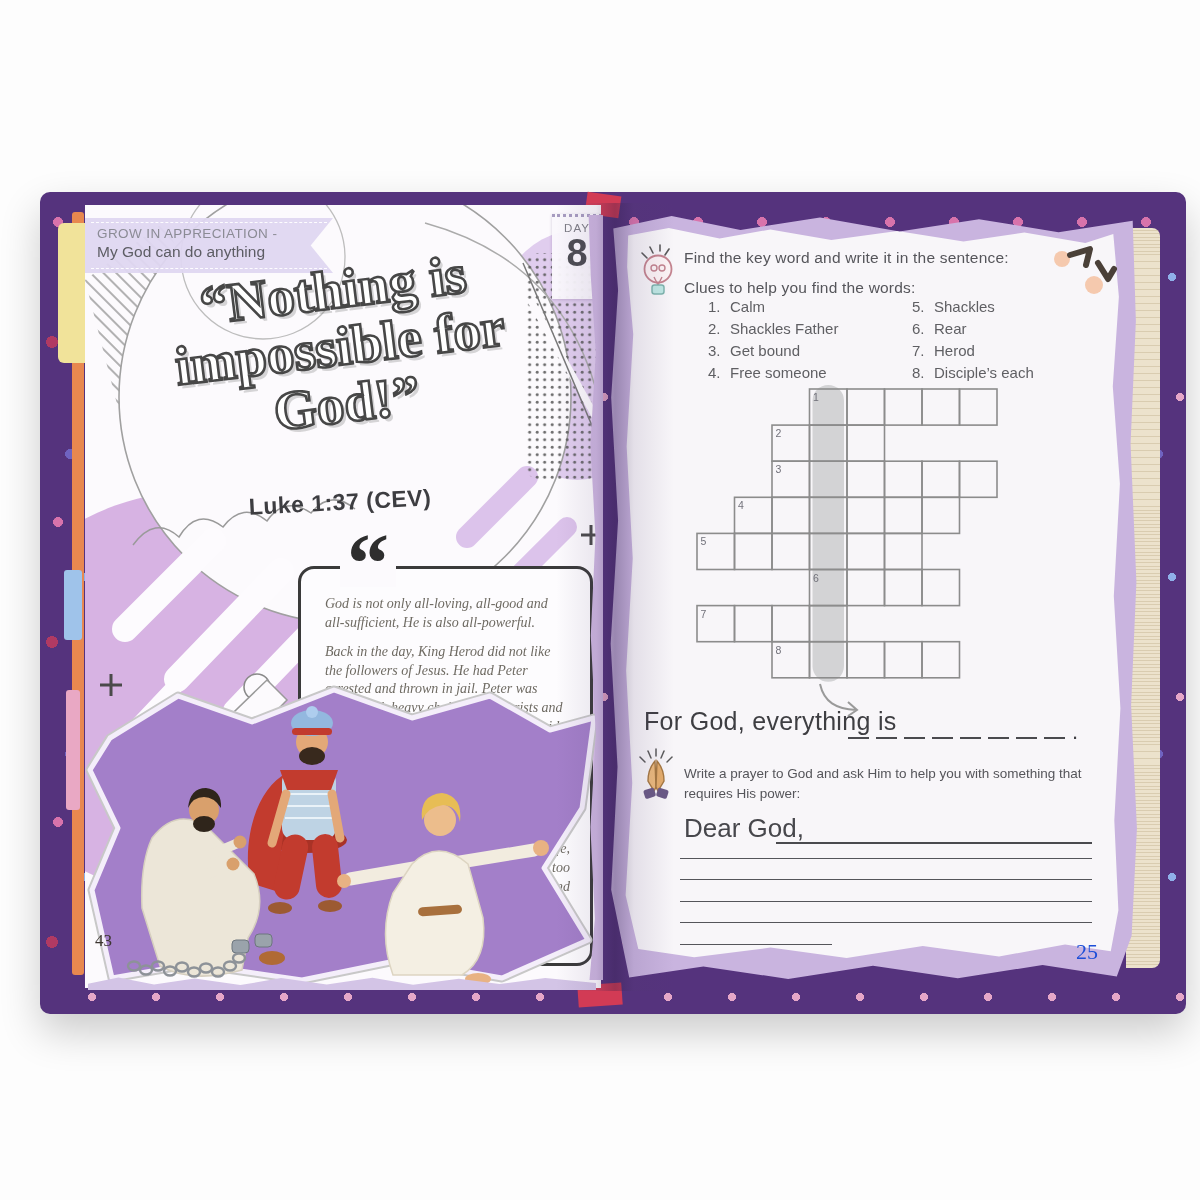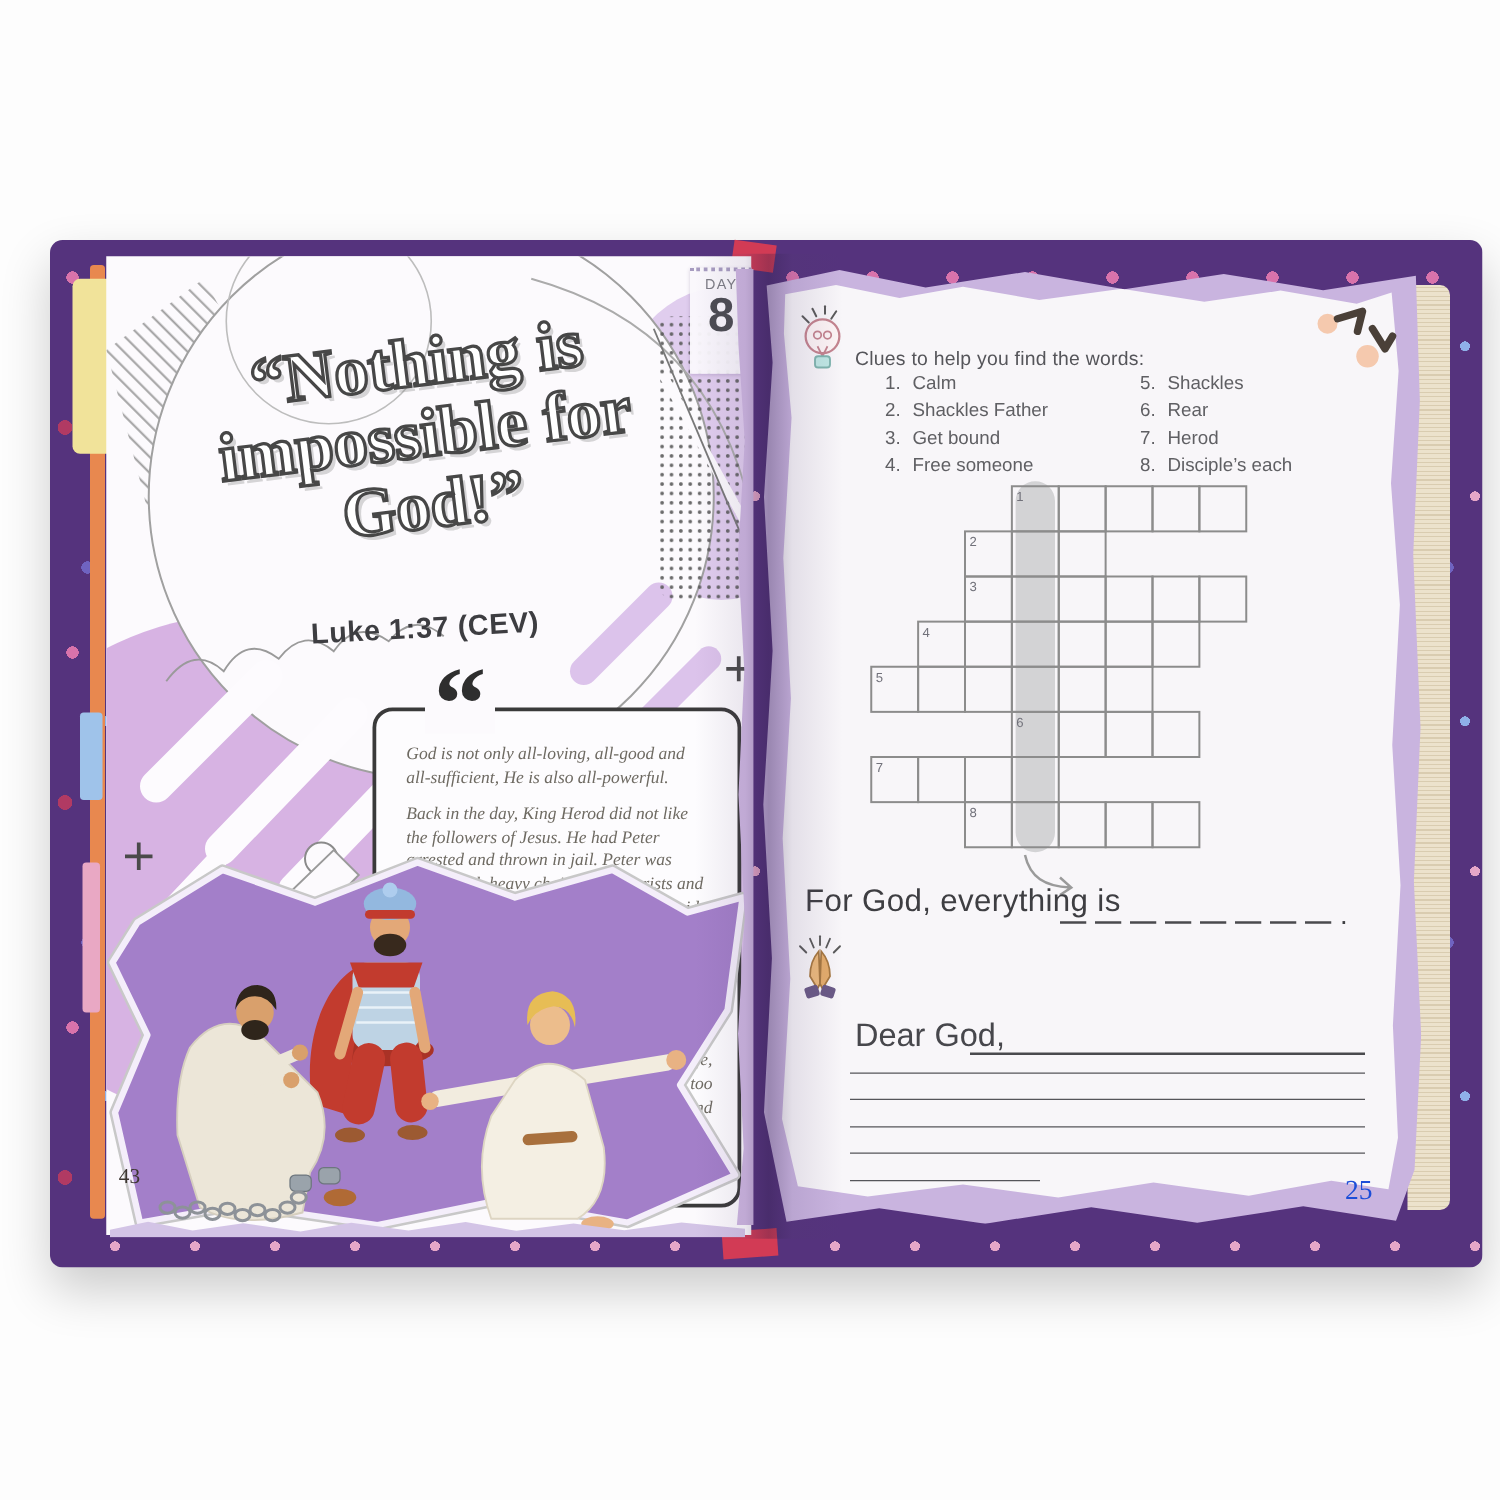--- a/index.html
+++ b/index.html
@@ -143,20 +143,26 @@
         <path d="M496 330 h20 M506 320 v20"></path>
       </g>
       <rect x="238" y="438" width="15" height="15" fill="none" stroke="#777" stroke-width="1.8" transform="rotate(8 245 445)"></rect>
       <circle cx="172" cy="482" r="13" fill="#fcfafd" stroke="#8a8a8a" stroke-width="1.6"></circle>
       <g stroke="#6f6f6f" stroke-width="2.5">
         <line x1="300" y1="430" x2="338" y2="468"></line>
         <line x1="356" y1="390" x2="386" y2="420"></line>
       </g>
     </svg>
 
+    <div class="abs" id="banner">
+      <div id="banner-inner">
+        <div id="banner-line1">GROW IN APPRECIATION -</div>
+        <div id="banner-line2">My God can do anything</div>
+      </div>
+    </div>
 
     <div class="abs" id="day-tab">
       <div id="day-label">DAY</div>
       <div id="day-number">8</div>
     </div>
 
     <div class="abs" id="verse-title">
       <div class="title-line">“Nothing is</div>
       <div class="title-line">impossible for</div>
       <div class="title-line">God!”</div>
@@ -255,20 +261,21 @@
         <line x1="26" y1="4" x2="26" y2="10"></line>
           <line x1="35" y1="8" x2="31" y2="14"></line>
       </g>
       <circle cx="24" cy="28" r="13.5" fill="#fdf4f5" stroke="#c4848f" stroke-width="1.8"></circle>
       <circle cx="20" cy="27" r="3" fill="none" stroke="#c4848f" stroke-width="1.4"></circle>
       <circle cx="28" cy="27" r="3" fill="none" stroke="#c4848f" stroke-width="1.4"></circle>
       <path d="M20 36 L24 44 L28 36" fill="none" stroke="#c4848f" stroke-width="1.4"></path>
       <rect x="18" y="44" width="12" height="9" rx="2.5" fill="#bfe8e4" stroke="#7fb5ae" stroke-width="1.5"></rect>
     </svg>
 
+    <div class="abs rp" id="activity-instruction">Find the key word and write it in the sentence:</div>
     <div class="abs rp" id="clues-heading">Clues to help you find the words:</div>
 
     <div class="abs rp clue-row" style="left:90px;top:85px;"><span class="clue-num">1.</span><span>Calm</span></div>
     <div class="abs rp clue-row" style="left:90px;top:107px;"><span class="clue-num">2.</span><span>Shackles Father</span></div>
     <div class="abs rp clue-row" style="left:90px;top:129px;"><span class="clue-num">3.</span><span>Get bound</span></div>
     <div class="abs rp clue-row" style="left:90px;top:151px;"><span class="clue-num">4.</span><span>Free someone</span></div>
     <div class="abs rp clue-row" style="left:294px;top:85px;"><span class="clue-num">5.</span><span>Shackles</span></div>
     <div class="abs rp clue-row" style="left:294px;top:107px;"><span class="clue-num">6.</span><span>Rear</span></div>
     <div class="abs rp clue-row" style="left:294px;top:129px;"><span class="clue-num">7.</span><span>Herod</span></div>
     <div class="abs rp clue-row" style="left:294px;top:151px;"><span class="clue-num">8.</span><span>Disciple’s each</span></div>
@@ -342,20 +349,21 @@
         <line x1="22" y1="2" x2="22" y2="9"></line>
           <line x1="30" y1="4" x2="27" y2="11"></line>
           <line x1="38" y1="10" x2="33" y2="15"></line>
       </g>
       <path d="M21 14 Q14 22 14 34 L20 44 L22 40 Z" fill="#ecba7c" stroke="#a67840" stroke-width="1.4"></path>
       <path d="M23 14 Q30 22 30 34 L24 44 L22 40 Z" fill="#e5ad6b" stroke="#a67840" stroke-width="1.4"></path>
       <rect x="10" y="42" width="11" height="9" rx="2" fill="#6a5a86" transform="rotate(-18 15 46)"></rect>
       <rect x="23" y="42" width="11" height="9" rx="2" fill="#6a5a86" transform="rotate(18 29 46)"></rect>
     </svg>
 
+    <div class="abs rp" id="prayer-instruction">Write a prayer to God and ask Him to help you with something that requires His power:</div>
     <div class="abs rp" id="salutation">Dear God,</div>
     <div class="abs rp" id="salutation-line"></div>
     <div class="abs rp" id="writing-lines">
         <div class="write-line"></div>
         <div class="write-line"></div>
         <div class="write-line"></div>
         <div class="write-line"></div>
         <div class="write-line short"></div>
       </div>
 

